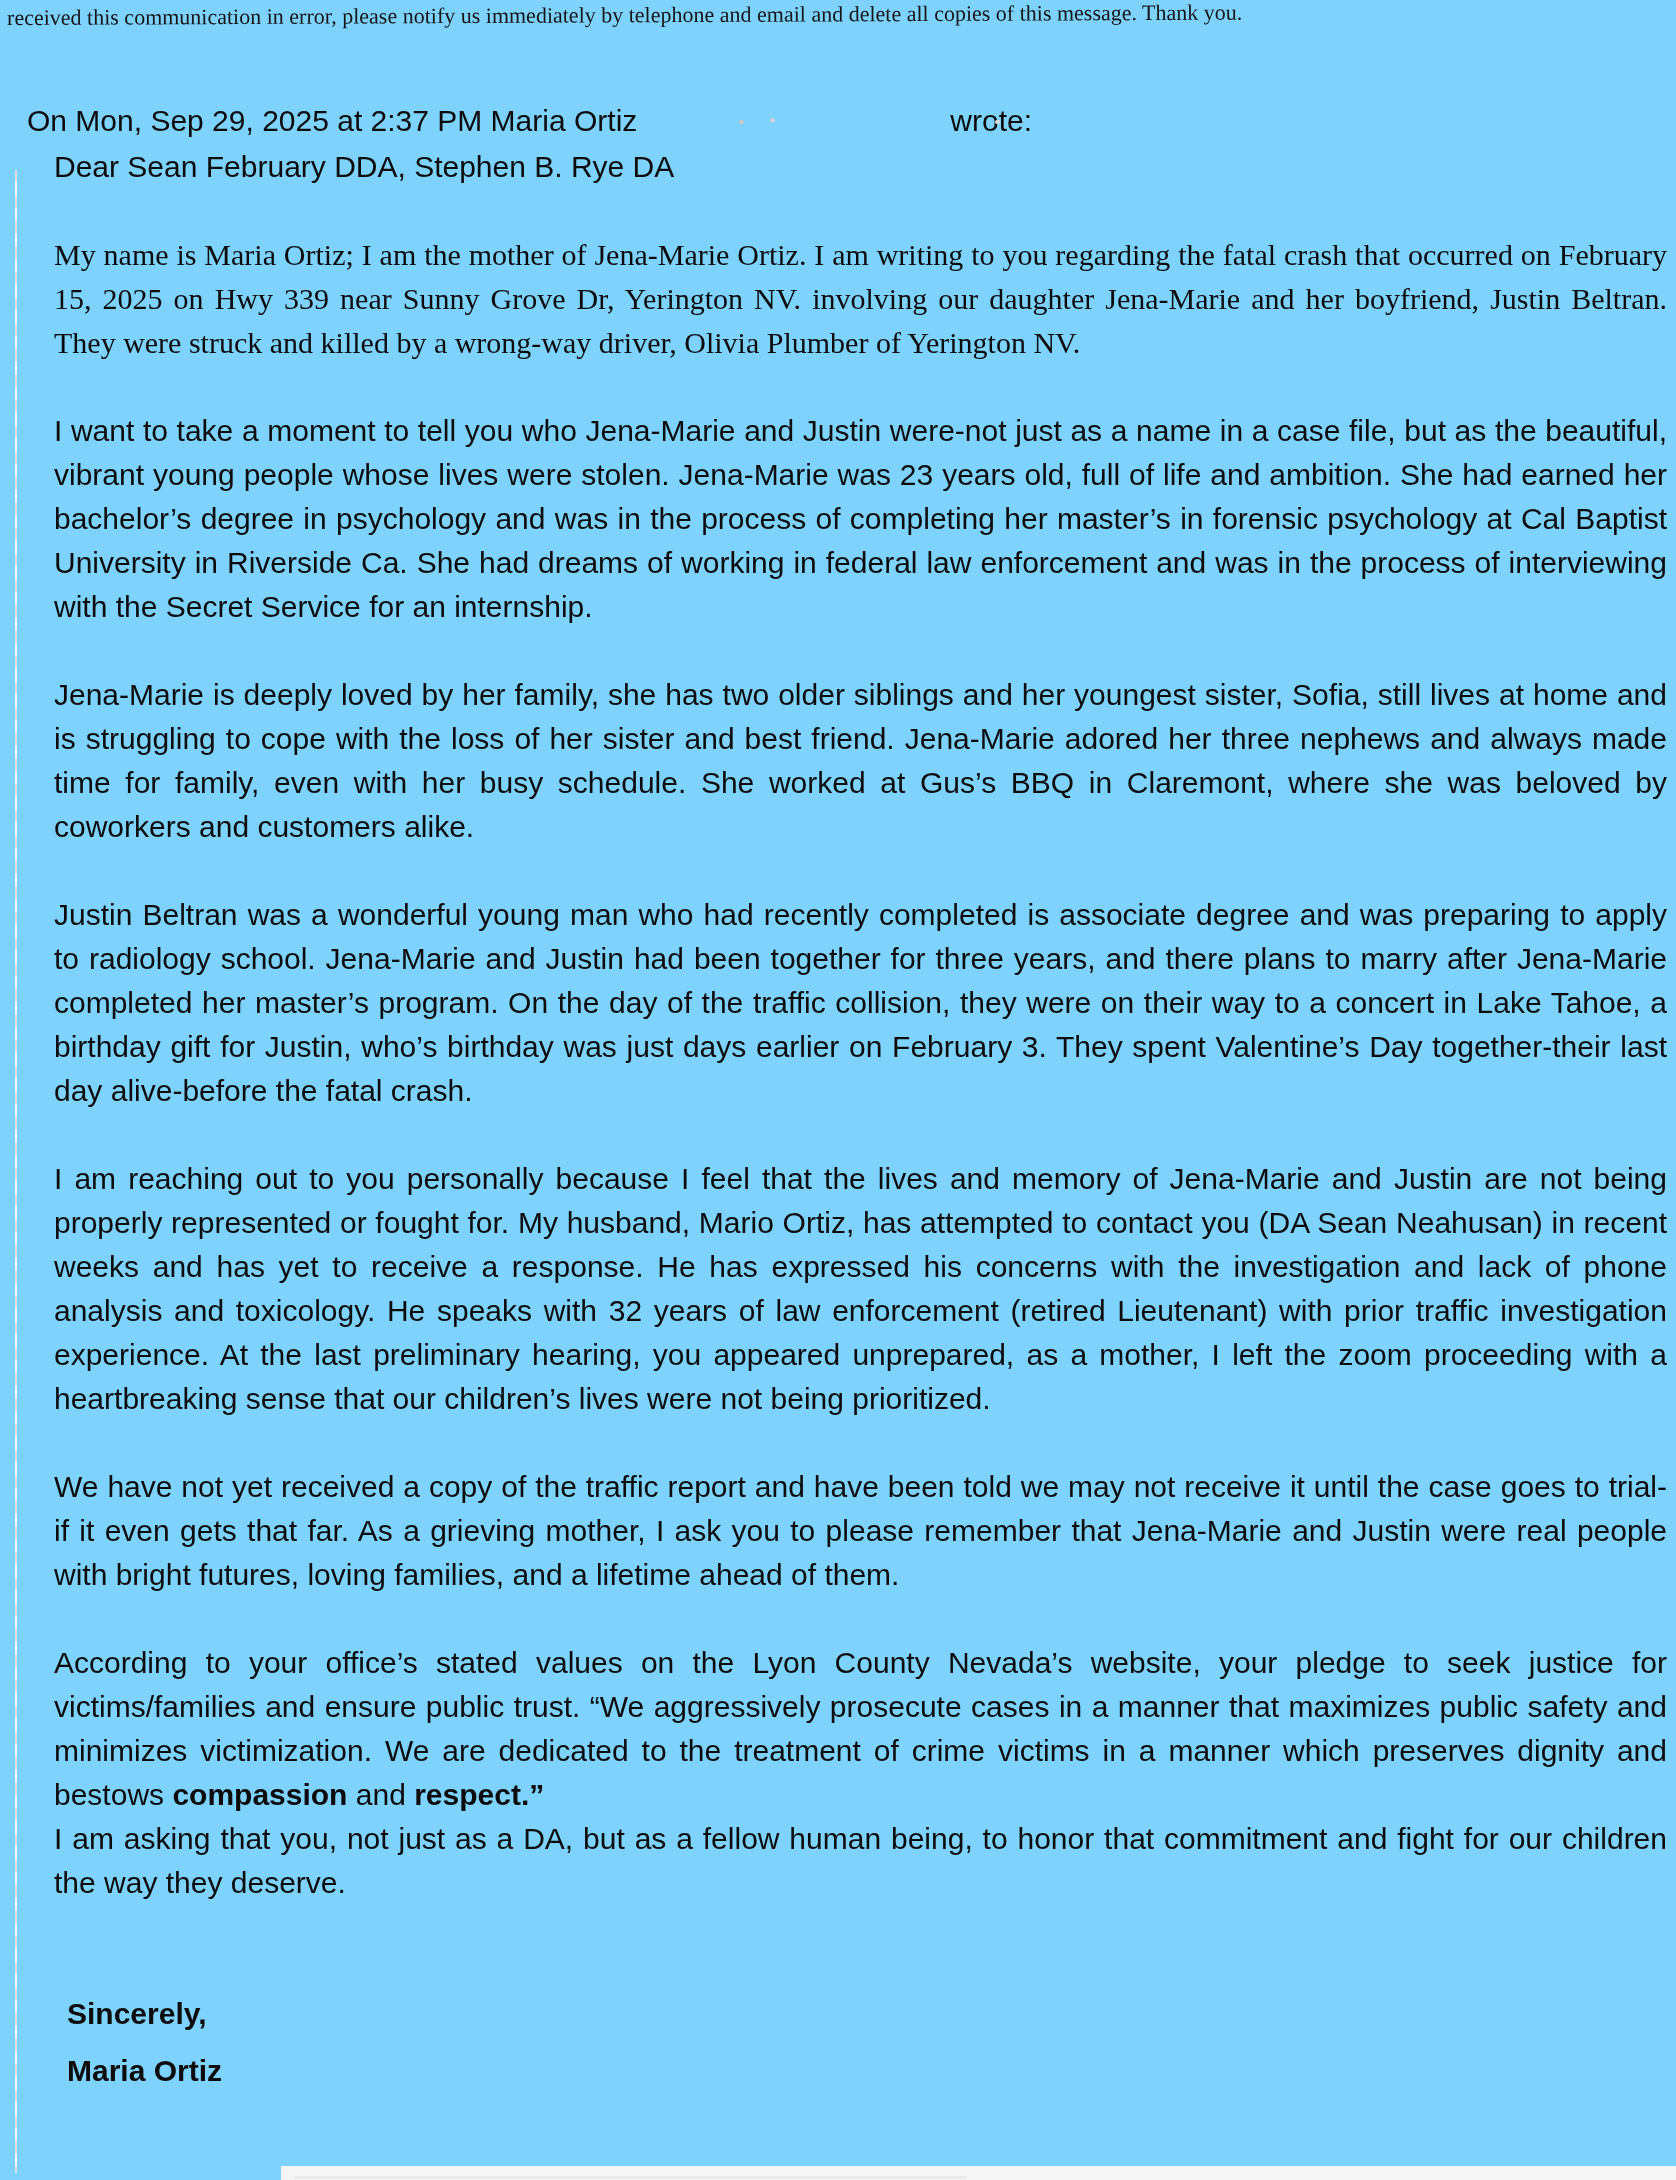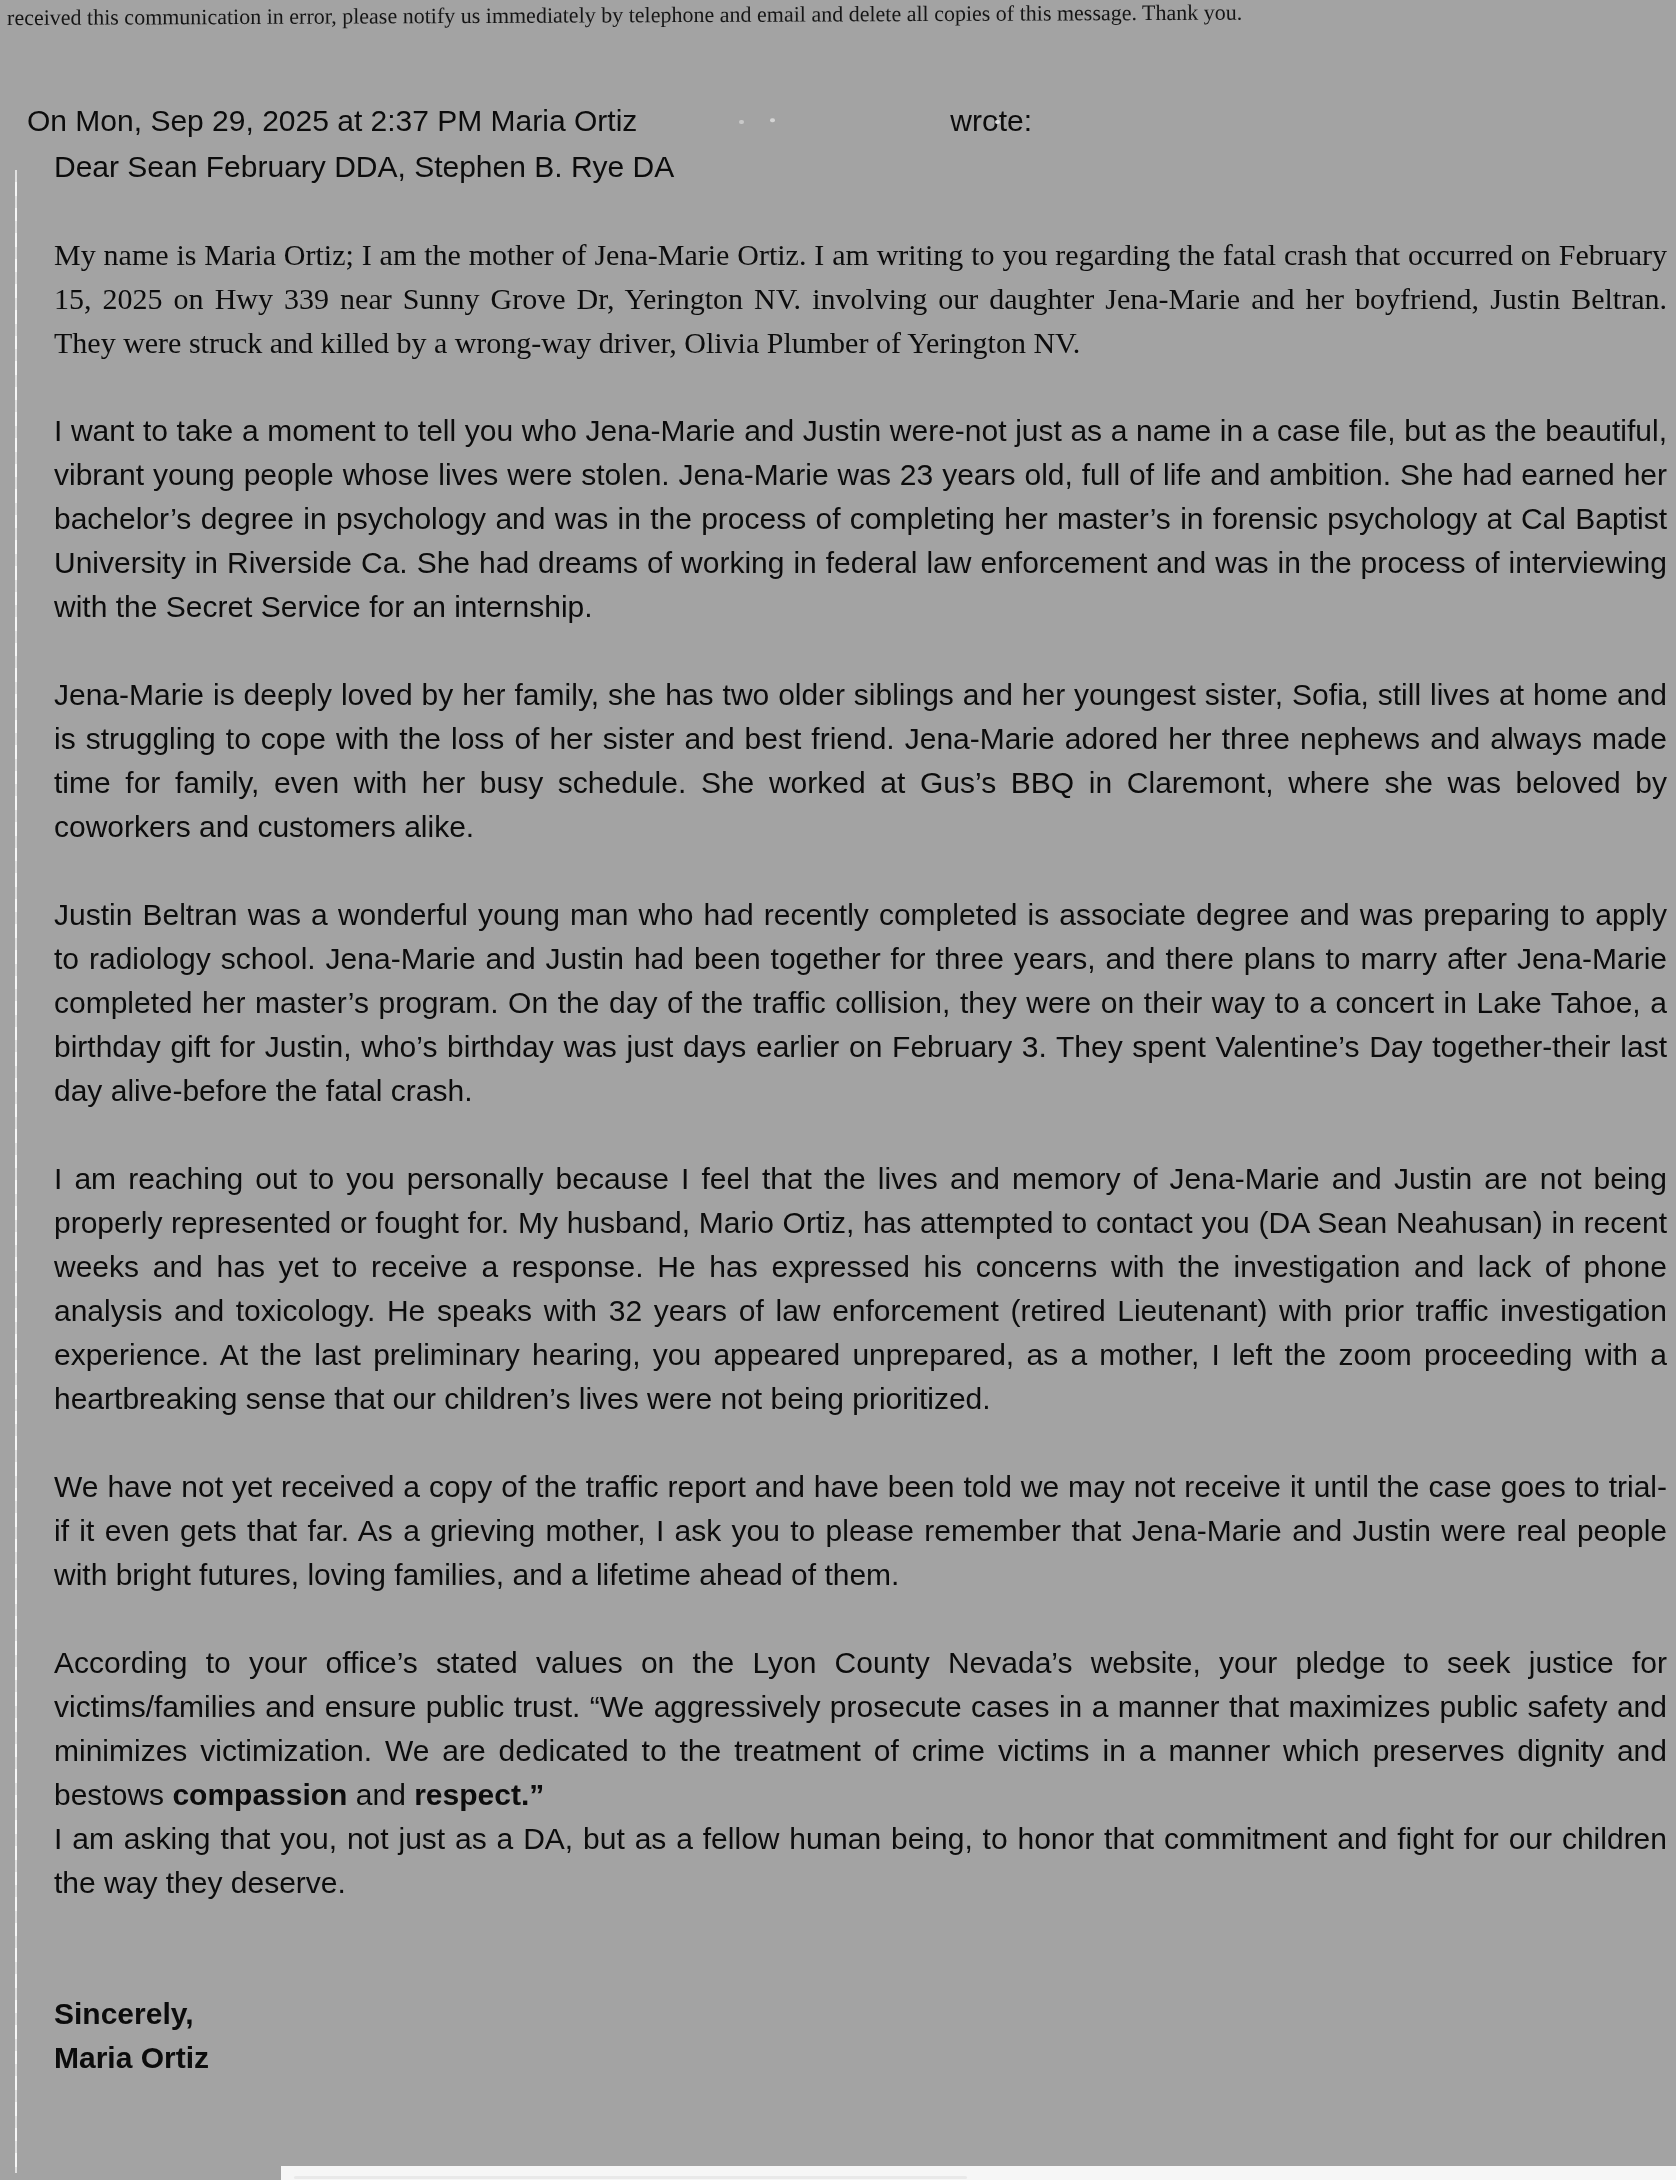--- a/index.html
+++ b/index.html
@@ -11,21 +11,21 @@
     width: 1676px;
     height: 2181px;
     overflow: hidden;
     position: relative;
     font-family: "Liberation Sans", sans-serif;
     color: #0c0c0c;
   }
   .scan-page {
     position: absolute;
     inset: 0;
-    background: #a3a3a3;
+    background: #7dd3fc;
   }
   
   .artifact-left-line {
     position: absolute;
     left: 15.3px;
     top: 170px;
     bottom: 8.5px;
     width: 1.7px;
     background: repeating-linear-gradient(
       to bottom,
@@ -109,21 +109,21 @@
   p.appeal {
     margin: 0;
     text-align: justify;
     font-weight: normal;
   }
   .closing {
     margin-top: 87px;
     font-weight: bold;
   }
   .closing div {
-    margin: 0;
+    margin: 13px;
   }
 </style>
 </head>
 <body>
 
 <div class="scan-page">
 
   <div class="artifact-left-line"></div>
 
   <div class="disclaimer">received this communication in error, please notify us immediately by telephone and email and delete all copies of this message. Thank you.</div>

